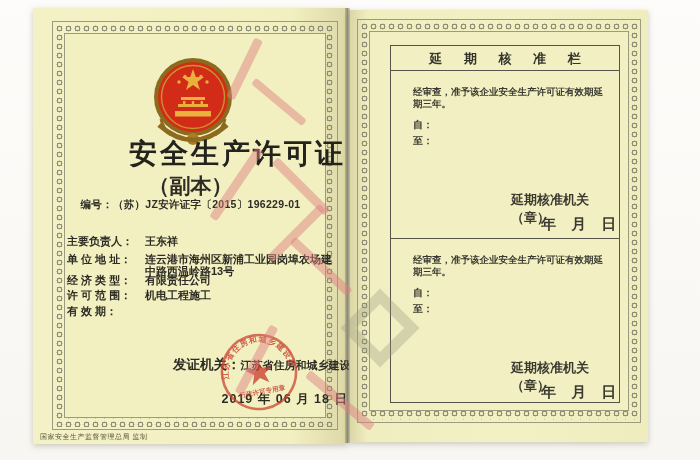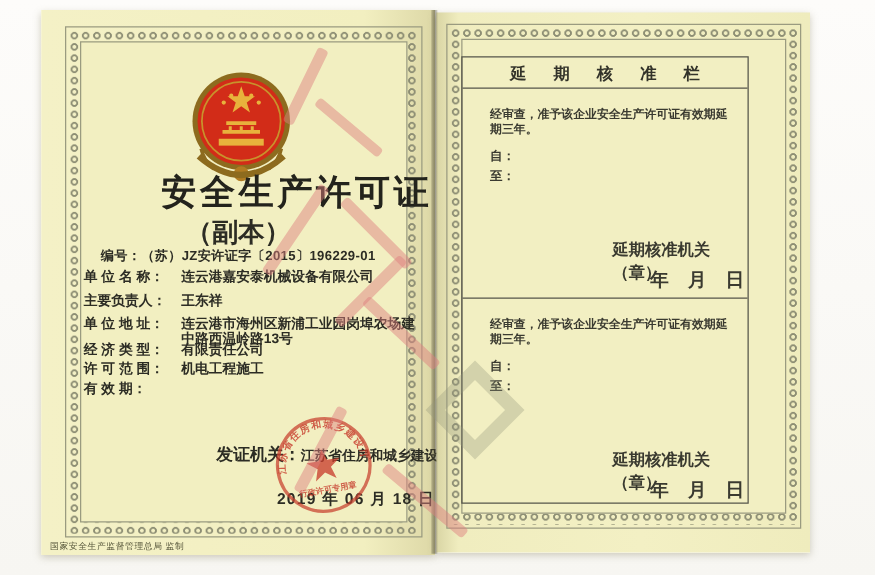--- a/index.html
+++ b/index.html
@@ -45,21 +45,21 @@
   .issue-date { position:absolute; left:150px; top:383px; width:165px; text-align:right;
     font-size:12.5px; font-weight:bold; letter-spacing:1px; }
   .footer-note { position:absolute; left:7px; top:424px; font-size:7px; color:#55553a; letter-spacing:.5px; }
 
   
   .seal { position:absolute; left:186px; top:324px; width:80px; height:80px;
     transform:rotate(-10deg); opacity:.85; z-index:5; }
 
   
   .rp { position:absolute; inset:0; color:#3a3a30; }
-  .inner-box { position:absolute; left:20px; top:35px; width:230px; height:358px;
+  .inner-box { position:absolute; left:41px; top:35px; width:230px; height:358px;
     border:1px solid #55554a; }
   .rp-header { position:absolute; left:0; top:0; width:100%; height:25px;
     border-bottom:1px solid #55554a; text-align:center; line-height:25px;
     font-size:13px; font-weight:bold; letter-spacing:9px; text-indent:9px; color:#33332a; }
   .section { position:absolute; left:0; width:100%; }
   .sec-1 { top:25px; height:167px; }
   .sec-2 { top:192px; height:165px; border-top:1px solid #55554a; }
   .statement { position:absolute; left:22px; top:15px; width:196px;
     font-size:9.5px; font-weight:bold; line-height:12px; }
   .from-label { position:absolute; left:22px; top:47px; font-size:10px; font-weight:bold; }
@@ -109,24 +109,20 @@
         <rect x="49.6" y="46" width="2.4" height="3" fill="#e8b23c"></rect>
         <circle cx="42" cy="84" r="6" fill="#b07c22"></circle>
         <path d="M8,70 Q42,100 76,70" fill="none" stroke="#8d6b1e" stroke-width="5"></path>
         <path d="M10,64 Q12,74 20,80 M74,64 Q72,74 64,80" fill="none" stroke="#8d6b1e" stroke-width="3"></path>
       </svg>
 
       <div class="cert-title">安全生产许可证</div>
       <div class="cert-subtitle">（副本）</div>
       <div class="serial">编号：（苏）JZ安许证字〔2015〕196229-01</div>
 
-      <div class="field-row row-1">
-        <span class="field-label">单 位 名 称：</span>
-        <span class="field-value">连云港嘉安泰机械设备有限公司</span>
-      </div>
       <div class="field-row row-2">
         <span class="field-label">主要负责人：</span>
         <span class="field-value">王东祥</span>
       </div>
       <div class="field-row row-3">
         <span class="field-label">单 位 地 址：</span>
         <span class="field-value">连云港市海州区新浦工业园岗埠农场建中路西温岭路13号</span>
       </div>
       <div class="field-row row-4">
         <span class="field-label">经 济 类 型：</span>

